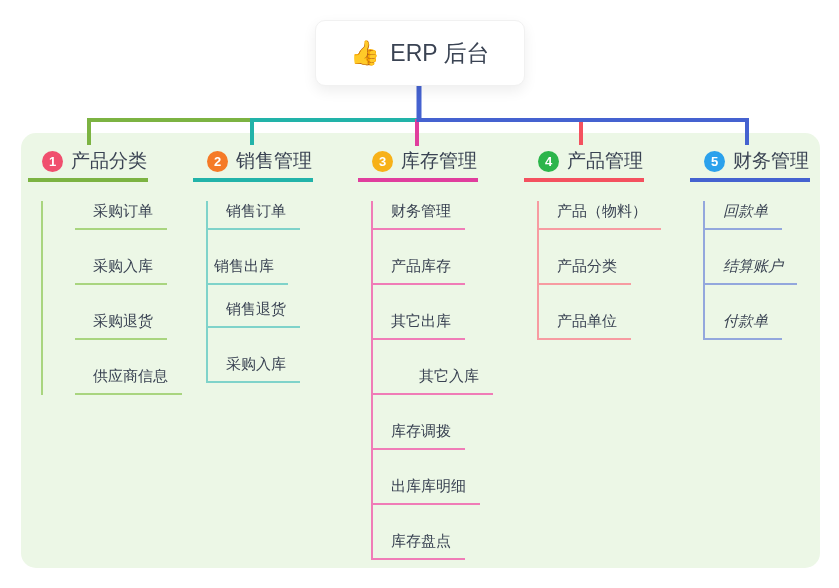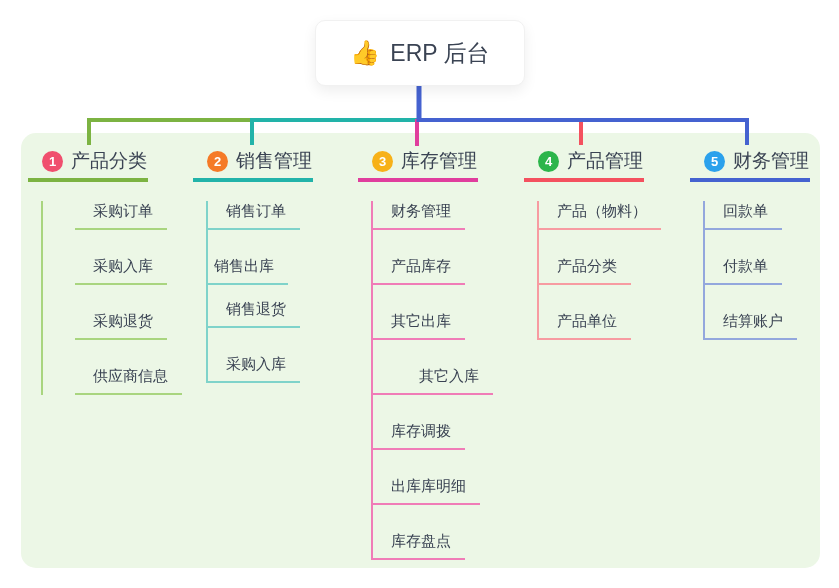--- a/index.html
+++ b/index.html
@@ -112,19 +112,19 @@
         <li class="child-item" style="border-bottom-color: rgb(247, 155, 161);">产品（物料）</li>
         <li class="child-item" style="border-bottom-color: rgb(247, 155, 161);">产品分类</li>
         <li class="child-item" style="border-bottom-color: rgb(247, 155, 161);">产品单位</li>
       </ul>
     </div>
     <div class="branch" style="left: 690px;">
       <div class="branch-title-row" style="border-bottom-color: rgb(69, 98, 208);">
         <span class="badge" style="background: rgb(43, 161, 236);">5</span>
         <span>财务管理</span>
       </div>
-      <ul class="children" style="border-left-color: rgb(147, 167, 221);">
+      <ul class="children" style="border-left-color: rgb(147, 167, 221); font-style: italic;">
         <li class="child-item" style="border-bottom-color: rgb(147, 167, 221);">回款单</li>
+        <li class="child-item" style="border-bottom-color: rgb(147, 167, 221);">结算账户</li>
         <li class="child-item" style="border-bottom-color: rgb(147, 167, 221);">付款单</li>
-        <li class="child-item" style="border-bottom-color: rgb(147, 167, 221);">结算账户</li>
       </ul>
     </div>
   </div>
 
 </body></html>

